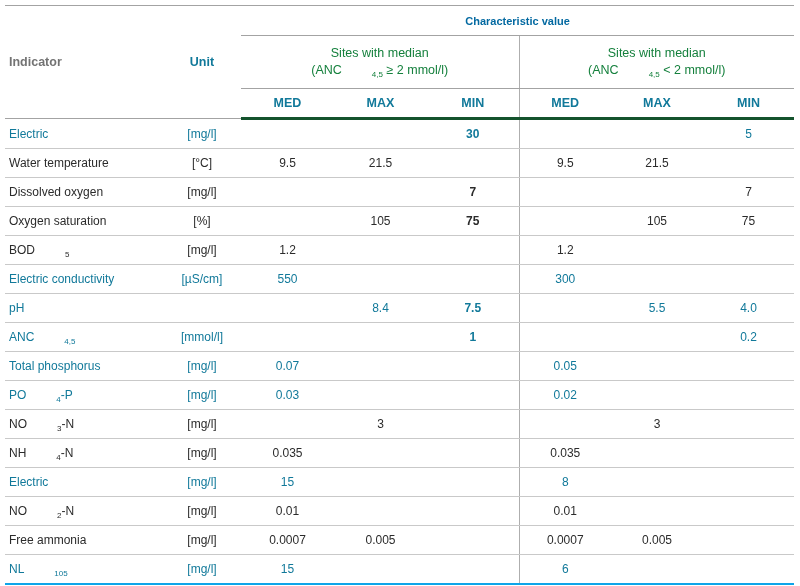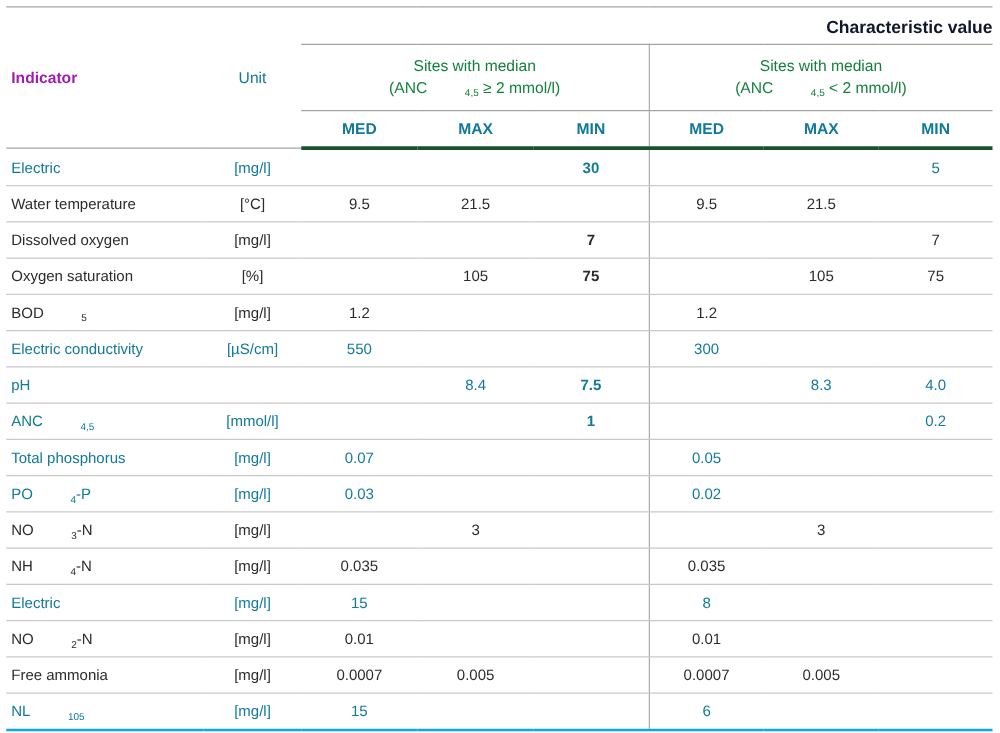--- a/index.html
+++ b/index.html
@@ -34,34 +34,34 @@
     font-size: 8px;
     line-height: 0;
     vertical-align: -3px;
     padding-left: 30px;
   }
   
   th.h-indicator {
     text-align: left;
     padding-left: 4px;
     font-weight: bold;
-    color: #a21caf;
+    color: #737373;
     font-size: 12.5px;
   }
   th.h-unit {
-    font-weight: normal;
+    font-weight: bold;
     color: #11799a;
     font-size: 12.5px;
   }
   tr.hrow-a th.h-charvalue {
     height: 29px;
-    text-align: right;
-    font-weight: bold;
-    color: #0f172a;
-    font-size: 14px;
+    text-align: center;
+    font-weight: bold;
+    color: #0369a1;
+    font-size: 11px;
     border-bottom: 1px solid #a3a3a3;
   }
   tr.hrow-b th.h-group {
     height: 52px;
     text-align: center;
     font-weight: normal;
     color: #15803d;
     font-size: 12.5px;
     line-height: 1.35;
     border-bottom: 1px solid #a3a3a3;
@@ -188,21 +188,21 @@
           <td class="cell-value"></td>
           <td class="cell-value"></td>
         </tr>
         <tr class="accent">
           <td class="cell-indicator">pH</td>
           <td class="cell-unit"></td>
           <td class="cell-value"></td>
           <td class="cell-value">8.4</td>
           <td class="cell-value divider-right">7.5</td>
           <td class="cell-value"></td>
-          <td class="cell-value">8.3</td>
+          <td class="cell-value">5.5</td>
           <td class="cell-value">4.0</td>
         </tr>
         <tr class="accent">
           <td class="cell-indicator">ANC<sub>4,5</sub></td>
           <td class="cell-unit">[mmol/l]</td>
           <td class="cell-value"></td>
           <td class="cell-value"></td>
           <td class="cell-value divider-right">1</td>
           <td class="cell-value"></td>
           <td class="cell-value"></td>

